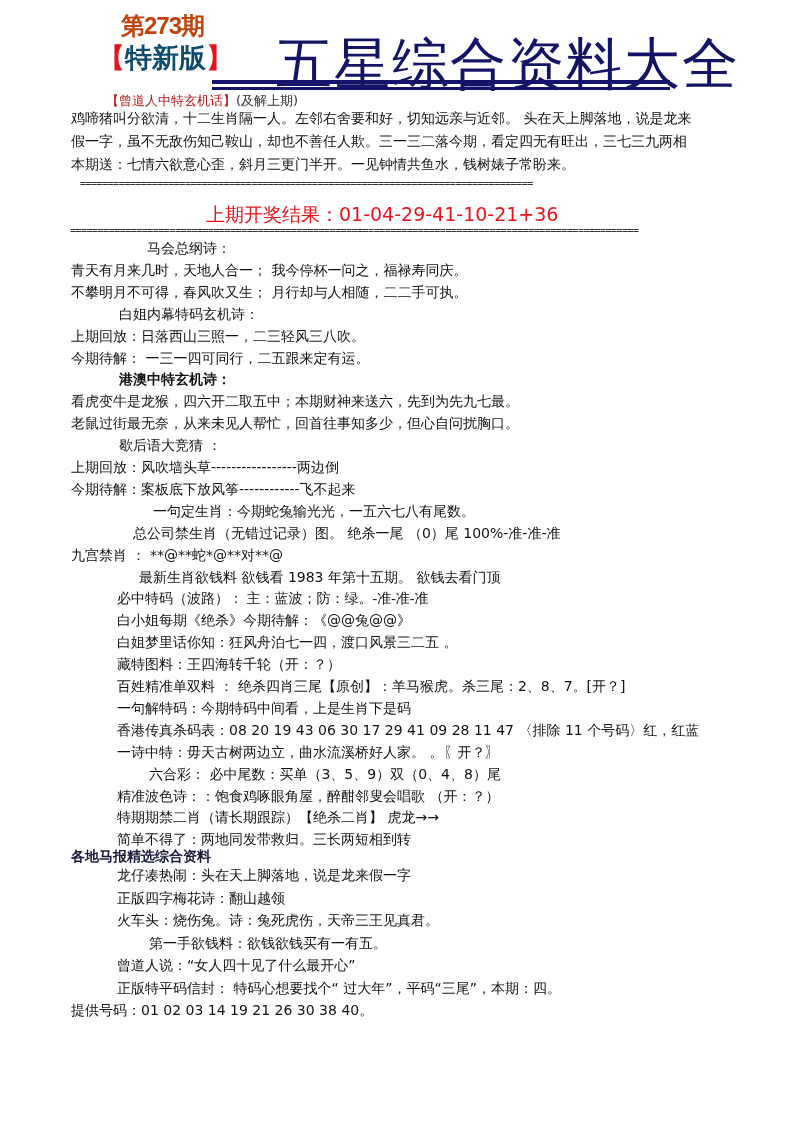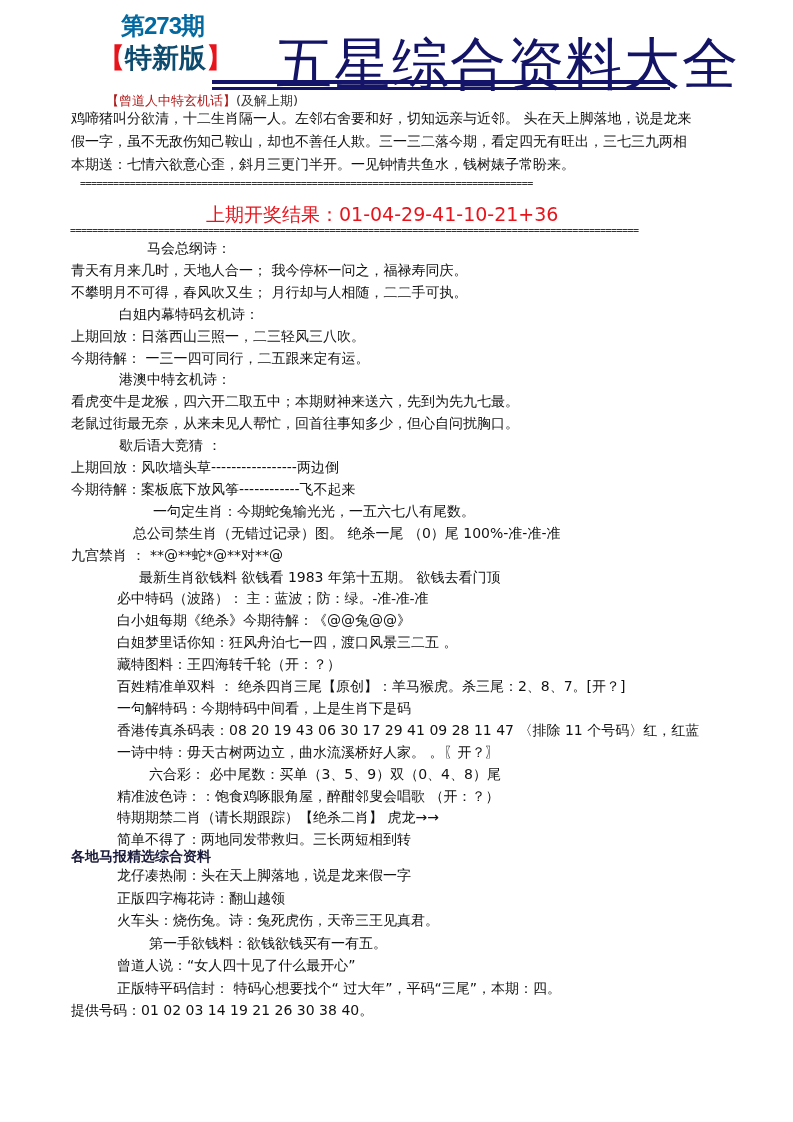--- a/index.html
+++ b/index.html
@@ -1,19 +1,19 @@
 <!DOCTYPE html>
 <html><head>
 <meta charset="utf-8">
 <style>
   html, body { margin: 0; padding: 0; background: #ffffff; }
   body { width: 793px; height: 1122px; position: relative; overflow: hidden;
          font-family: "DejaVu Sans", sans-serif; color: #111; }
   .abs { position: absolute; white-space: nowrap; }
-  .issue { left: 121px; top: 10px; font-family: "Liberation Sans", sans-serif; font-size: 24px; font-weight: bold; color: #0369a1; letter-spacing: -1px; }
+  .issue { left: 121px; top: 10px; font-family: "Liberation Sans", sans-serif; font-size: 24px; font-weight: bold; color: #c2410c; letter-spacing: -1px; }
   .edition { left: 98px; top: 40px; font-size: 27px; font-weight: bold; color: #e8141c; }
   .edition .inner { color: #0c4a6e; }
   .title { left: 276px; top: 27px; font-family: "DejaVu Serif", serif; font-size: 56px; color: #141467; letter-spacing: 2px; }
   .title-rule1 { left: 212px; top: 80px; width: 458px; height: 4px; background: #14146b; }
   .title-rule2 { left: 212px; top: 87px; width: 458px; height: 3px; background: #14146b; }
   .subhead { left: 106px; top: 92px; font-size: 13px; color: #b01818; }
   .subhead .paren { color: #333; }
   .line { font-size: 14px; color: #111; }
   .sep { font-family: "DejaVu Sans Mono", monospace; font-size: 10px; color: #333; letter-spacing: -0.5px; overflow: hidden; }
   .result { left: 206px; top: 202px; font-size: 19px; color: #e8141c; }
@@ -40,21 +40,21 @@
 
 <div class="abs sep" style="left:70px; top:225px; width:660px;">=======================================================================================================</div>
 
 <div id="body-lines">
     <div class="abs line" style="left: 147px; top: 240px;">马会总纲诗：</div>
     <div class="abs line" style="left: 71px; top: 261.9px;">青天有月来几时，天地人合一；  我今停杯一问之，福禄寿同庆。</div>
     <div class="abs line" style="left: 71px; top: 283.8px;">不攀明月不可得，春风吹又生；  月行却与人相随，二二手可执。</div>
     <div class="abs line" style="left: 119px; top: 305.7px;">白姐内幕特码玄机诗：</div>
     <div class="abs line" style="left: 71px; top: 327.6px;">上期回放：日落西山三照一，二三轻风三八吹。</div>
     <div class="abs line" style="left: 71px; top: 349.5px;">今期待解：  一三一四可同行，二五跟来定有运。</div>
-    <div class="abs line" style="left: 119px; top: 371.4px;">港澳中特玄机诗：</div>
+    <div class="abs line" style="left: 119px; top: 371.4px; font-weight: bold;">港澳中特玄机诗：</div>
     <div class="abs line" style="left: 71px; top: 393.3px;">看虎变牛是龙猴，四六开二取五中；本期财神来送六，先到为先九七最。</div>
     <div class="abs line" style="left: 71px; top: 415.2px;">老鼠过街最无奈，从来未见人帮忙，回首往事知多少，但心自问扰胸口。</div>
     <div class="abs line" style="left: 119px; top: 437.1px;">歇后语大竞猜 ：</div>
     <div class="abs line" style="left: 71px; top: 459px;">上期回放：风吹墙头草-----------------两边倒</div>
     <div class="abs line" style="left: 71px; top: 480.9px;">今期待解：案板底下放风筝------------飞不起来</div>
     <div class="abs line" style="left: 153px; top: 502.8px;">一句定生肖：今期蛇兔输光光，一五六七八有尾数。</div>
     <div class="abs line" style="left: 133px; top: 524.7px;">总公司禁生肖（无错过记录）图。 绝杀一尾 （0）尾 100%-准-准-准</div>
     <div class="abs line" style="left: 71px; top: 546.6px;">九宫禁肖 ：              **@**蛇*@**对**@</div>
     <div class="abs line" style="left: 139px; top: 568.5px;">最新生肖欲钱料            欲钱看 1983 年第十五期。              欲钱去看门顶</div>
     <div class="abs line" style="left: 117px; top: 590.4px; font-family: Liberation Serif, serif;">必中特码（波路）： 主：蓝波；防：绿。-准-准-准</div>

